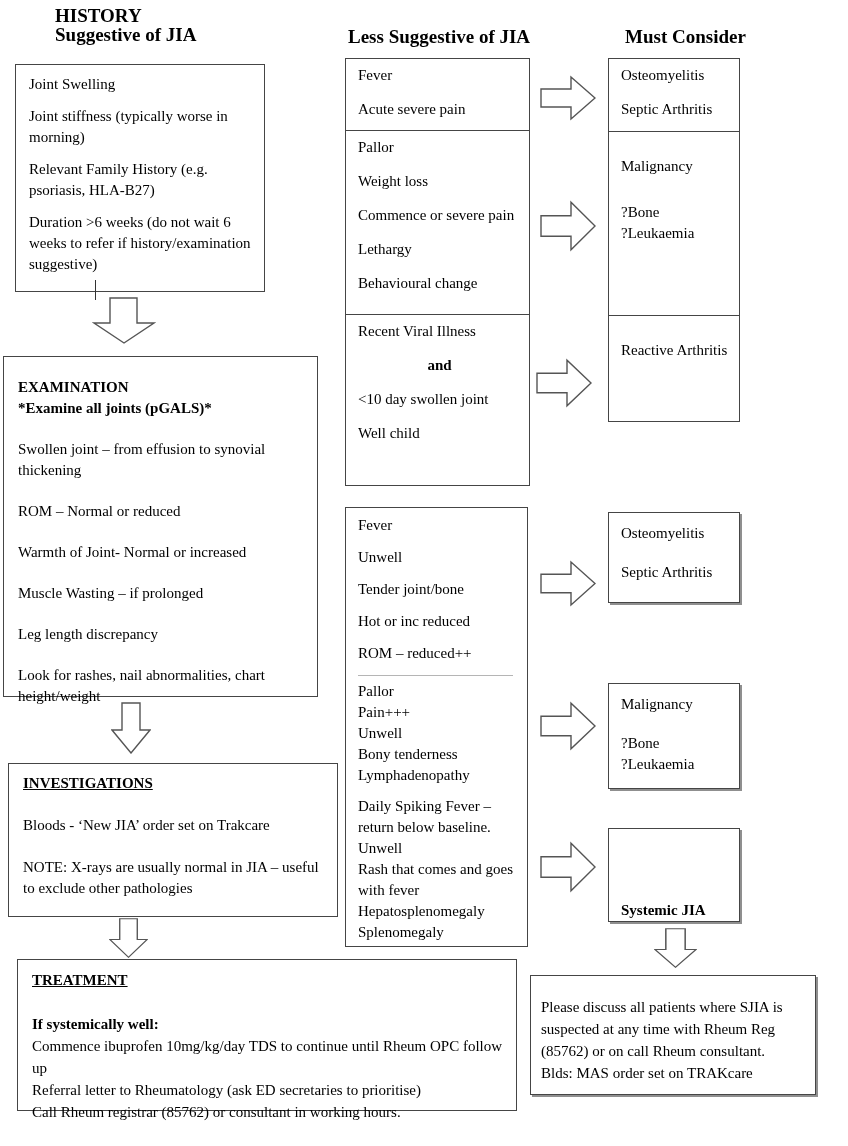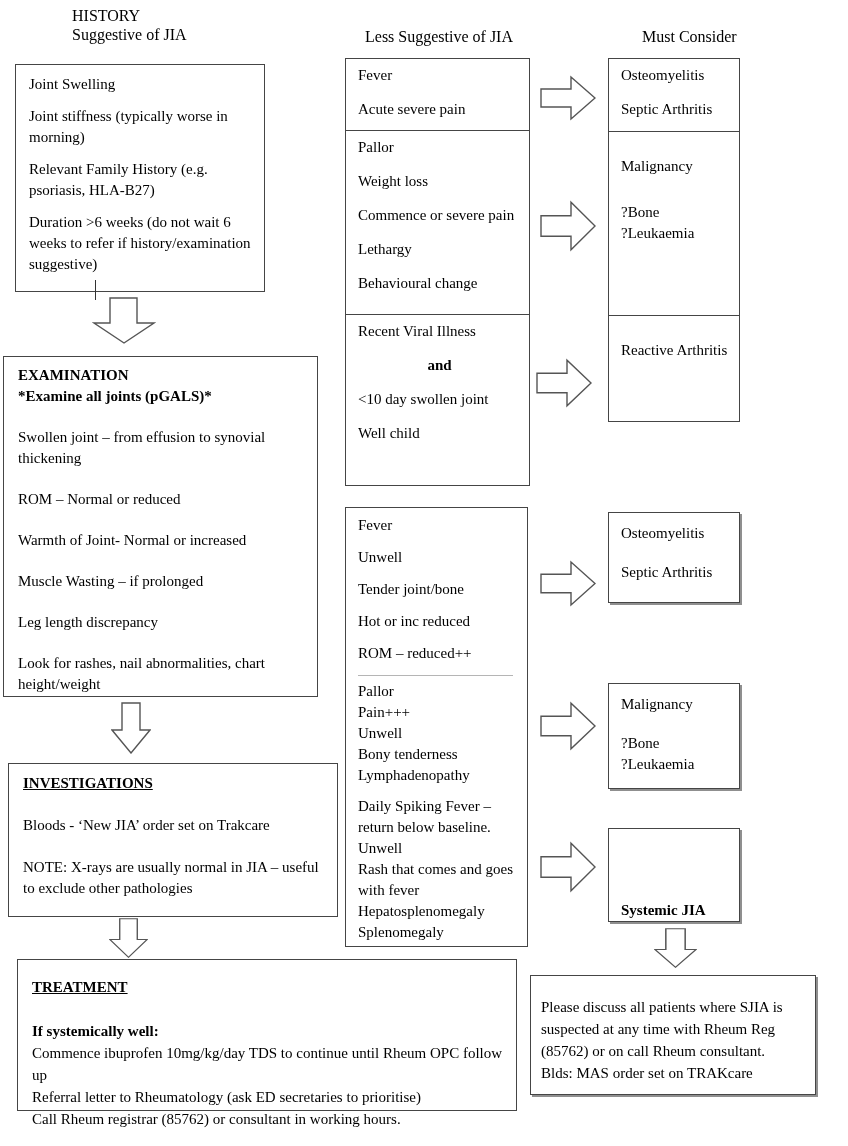--- a/index.html
+++ b/index.html
@@ -1,33 +1,33 @@
 <!DOCTYPE html>
 <html><head>
 <meta charset="utf-8">
 <style>
   html,body{margin:0;padding:0;background:#ffffff;}
   .canvas{
     position:relative;width:848px;height:1146px;background:#ffffff;
     font-family:"Liberation Serif","DejaVu Serif",serif;color:#000;
     font-size:15px;line-height:21px;overflow:hidden;
   }
-  .hdr{position:absolute;font-weight:normal;font-size:16px;line-height:19px;white-space:pre-line;margin-left:17px;}
+  .hdr{position:absolute;font-weight:bold;font-size:19px;line-height:19px;white-space:pre-line;}
   .box{position:absolute;box-sizing:border-box;background:#fff;border:1.5px solid #454545;}
   .shadow{box-shadow:2px 2px 0 #8f8f8f;}
   .box p{margin:0;}
   
   .history{padding:9px 10px 0 13px;}
   .history p{margin:0 0 11px;}
-  .exam{padding:8px 12px 0 14px;}
+  .exam{padding:20px 12px 0 14px;}
   .exam p{margin:0 0 20px;}
   .exam .ttl{font-weight:bold;margin:0 0 20px;}
   .invest{padding:9px 12px 0 14px;}
   .invest p{margin:0 0 21px;}
-  .treat{padding:16px 12px 0 14px;line-height:22px;}
+  .treat{padding:9px 12px 0 14px;line-height:22px;}
   .treat .ttl{margin:0 0 22px;}
   .u{font-weight:bold;text-decoration:underline;}
   .b{font-weight:bold;}
   
   .sec{box-sizing:border-box;padding:6px 8px 0 12px;}
   .sec + .sec{border-top:1.5px solid #454545;}
   .sec p{margin:0 0 13px;}
   .sec .and{text-align:center;font-weight:bold;}
   
   .mid2{padding:7px 8px 0 12px;}

